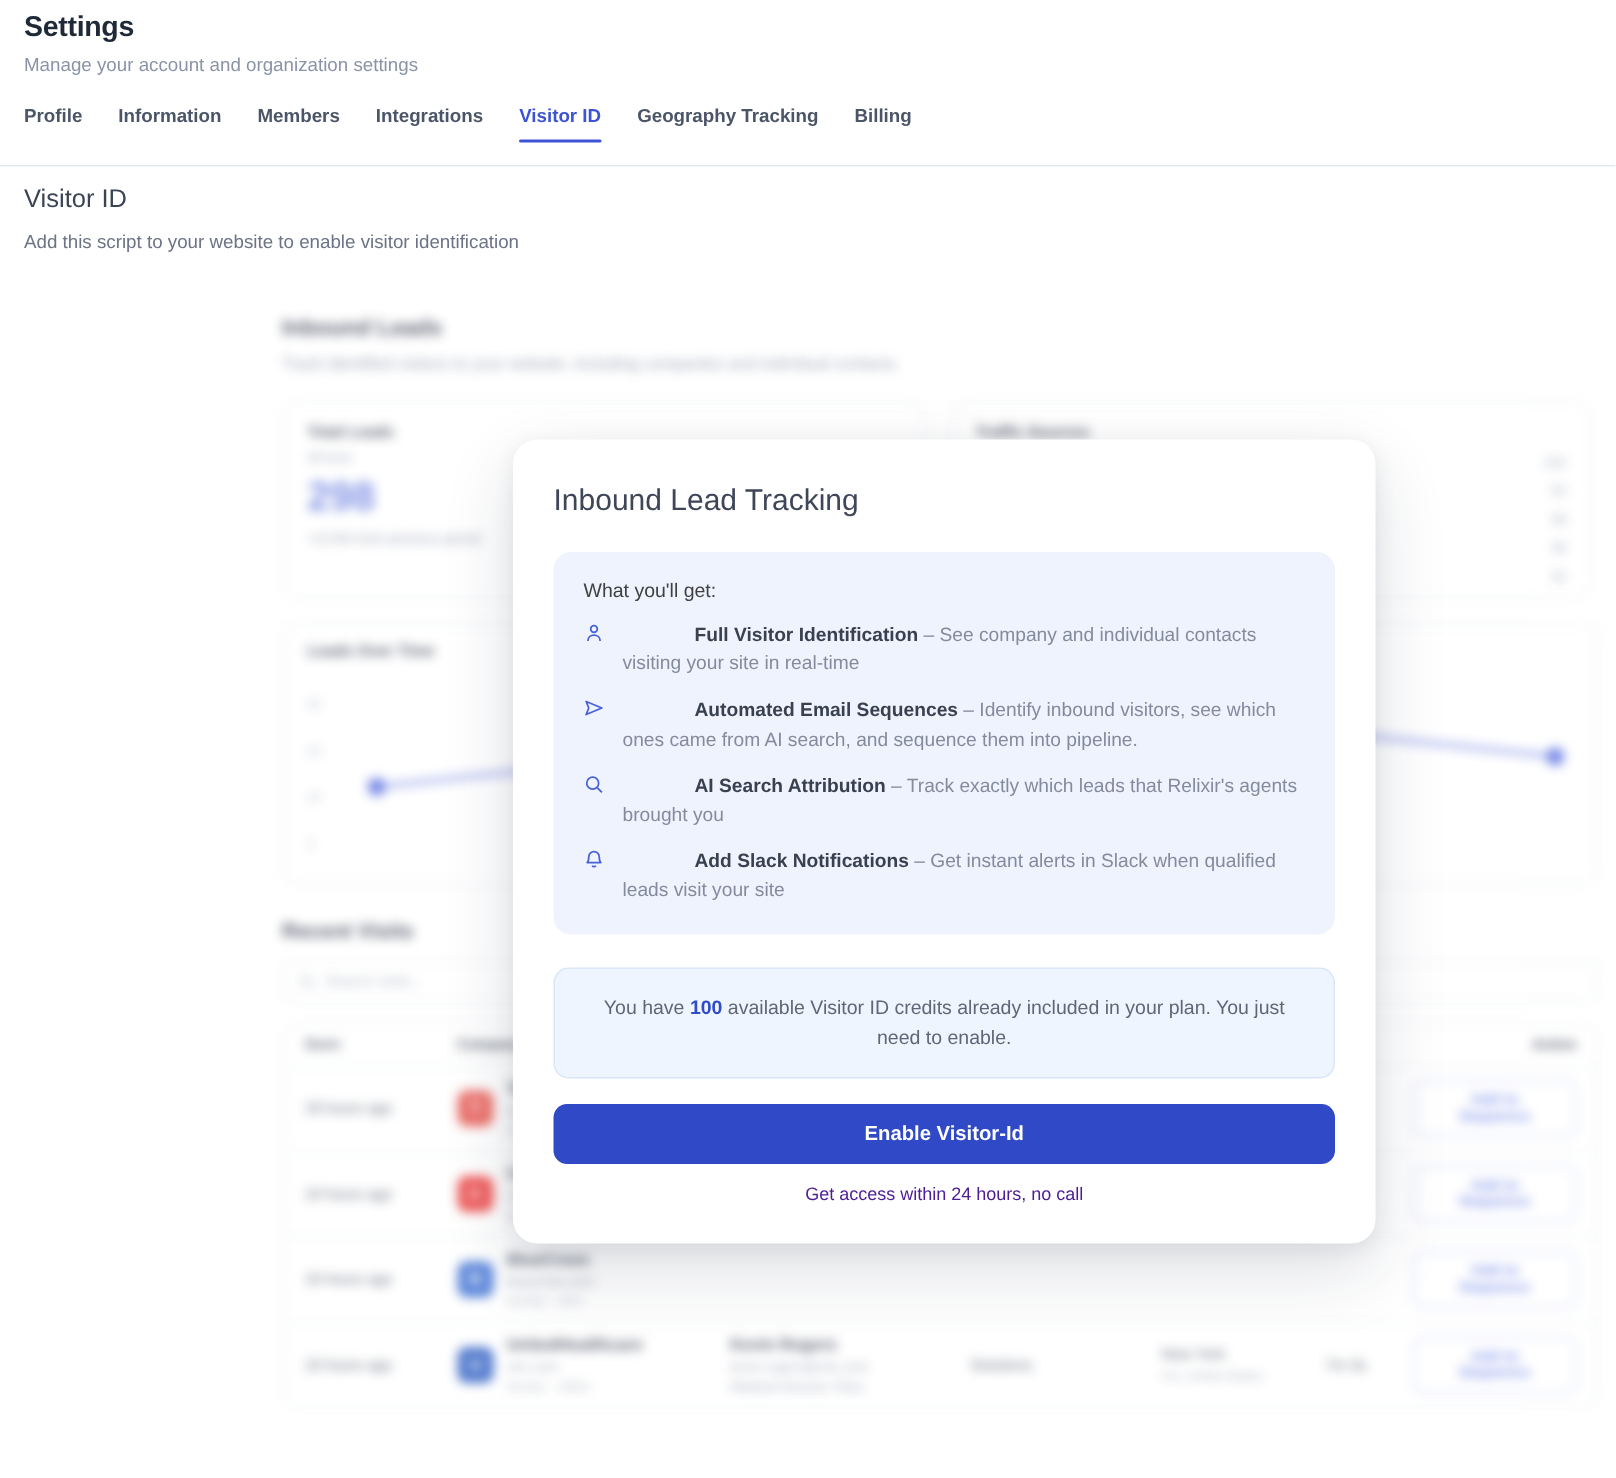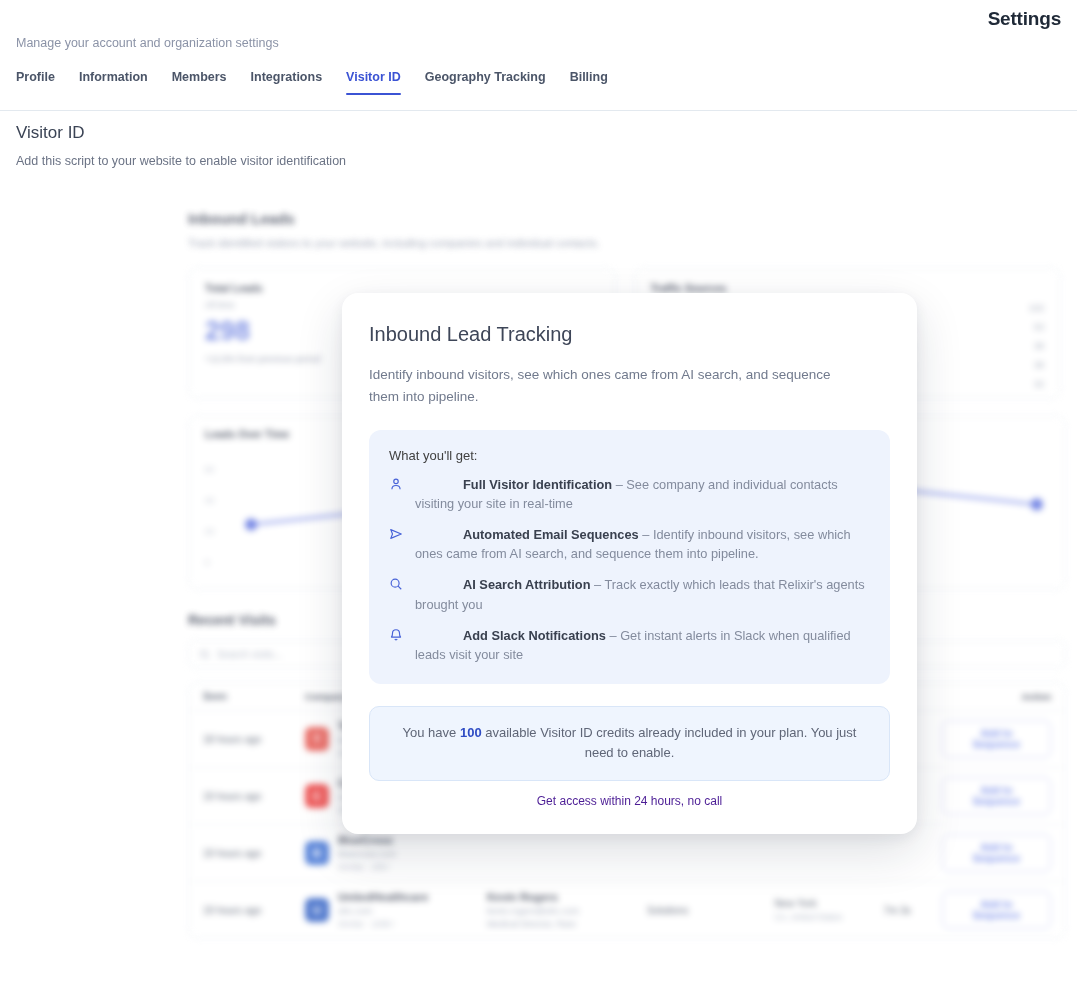--- a/index.html
+++ b/index.html
@@ -7,21 +7,21 @@
     width: 1077px; height: 985px;
     background: #ffffff;
     font-family: "Liberation Sans", sans-serif;
     overflow: hidden;
   }
   .page { position: relative; width: 1077px; height: 985px; background:#fff; }
 
   
   .header { padding: 8px 16px 0 16px; }
   .page-title {
-    font-size: 19px; font-weight: 700; color: #1f2937; letter-spacing: -0.2px; text-align: right;
+    font-size: 19px; font-weight: 700; color: #1f2937; letter-spacing: -0.2px;
   }
   .page-subtitle {
     font-size: 12.5px; color: #8b93a7; margin-top: 6px;
   }
   .tabs {
     display: flex; gap: 24px; padding: 0 16px; margin-top: 20px;
     position: relative;
   }
   .tab {
     font-size: 12.5px; font-weight: 600; color: #4b5568;
@@ -358,21 +358,20 @@
           <div class="c-action">
             <button class="seq-btn">Add to Sequence</button>
           </div>
         </div>
       </div>
     </div>
   </div>
 
   <div class="modal">
     <div class="modal-title">Inbound Lead Tracking</div>
-    <div class="modal-desc">Identify inbound visitors, see which ones came from AI search, and sequence them into pipeline.</div>
 
     <div class="benefits">
       <div class="benefits-title">What you'll get:</div>
 
       <div class="benefit">
         <span class="b-icon">
           <svg width="14" height="14" viewBox="0 0 24 24" fill="none" stroke="#4762d8" stroke-width="2">
             <circle cx="12" cy="7.5" r="3.8"></circle>
               <path d="M5 21c0-4 3.3-6.5 7-6.5s7 2.5 7 6.5"></path>
           </svg>
@@ -415,16 +414,17 @@
         <div class="b-text">
           <b>Add Slack Notifications</b><span> – Get instant alerts in Slack when qualified leads visit your site</span>
         </div>
       </div>
     </div>
 
     <div class="credits">
       <span>You have </span><b>100</b><span> available Visitor ID credits already included in your plan. You just need to enable.</span>
     </div>
 
+    <button class="cta">Enable Visitor-Id</button>
     <div class="cta-note">Get access within 24 hours, no call</div>
   </div>
 
 </div>
 
 </body></html>

